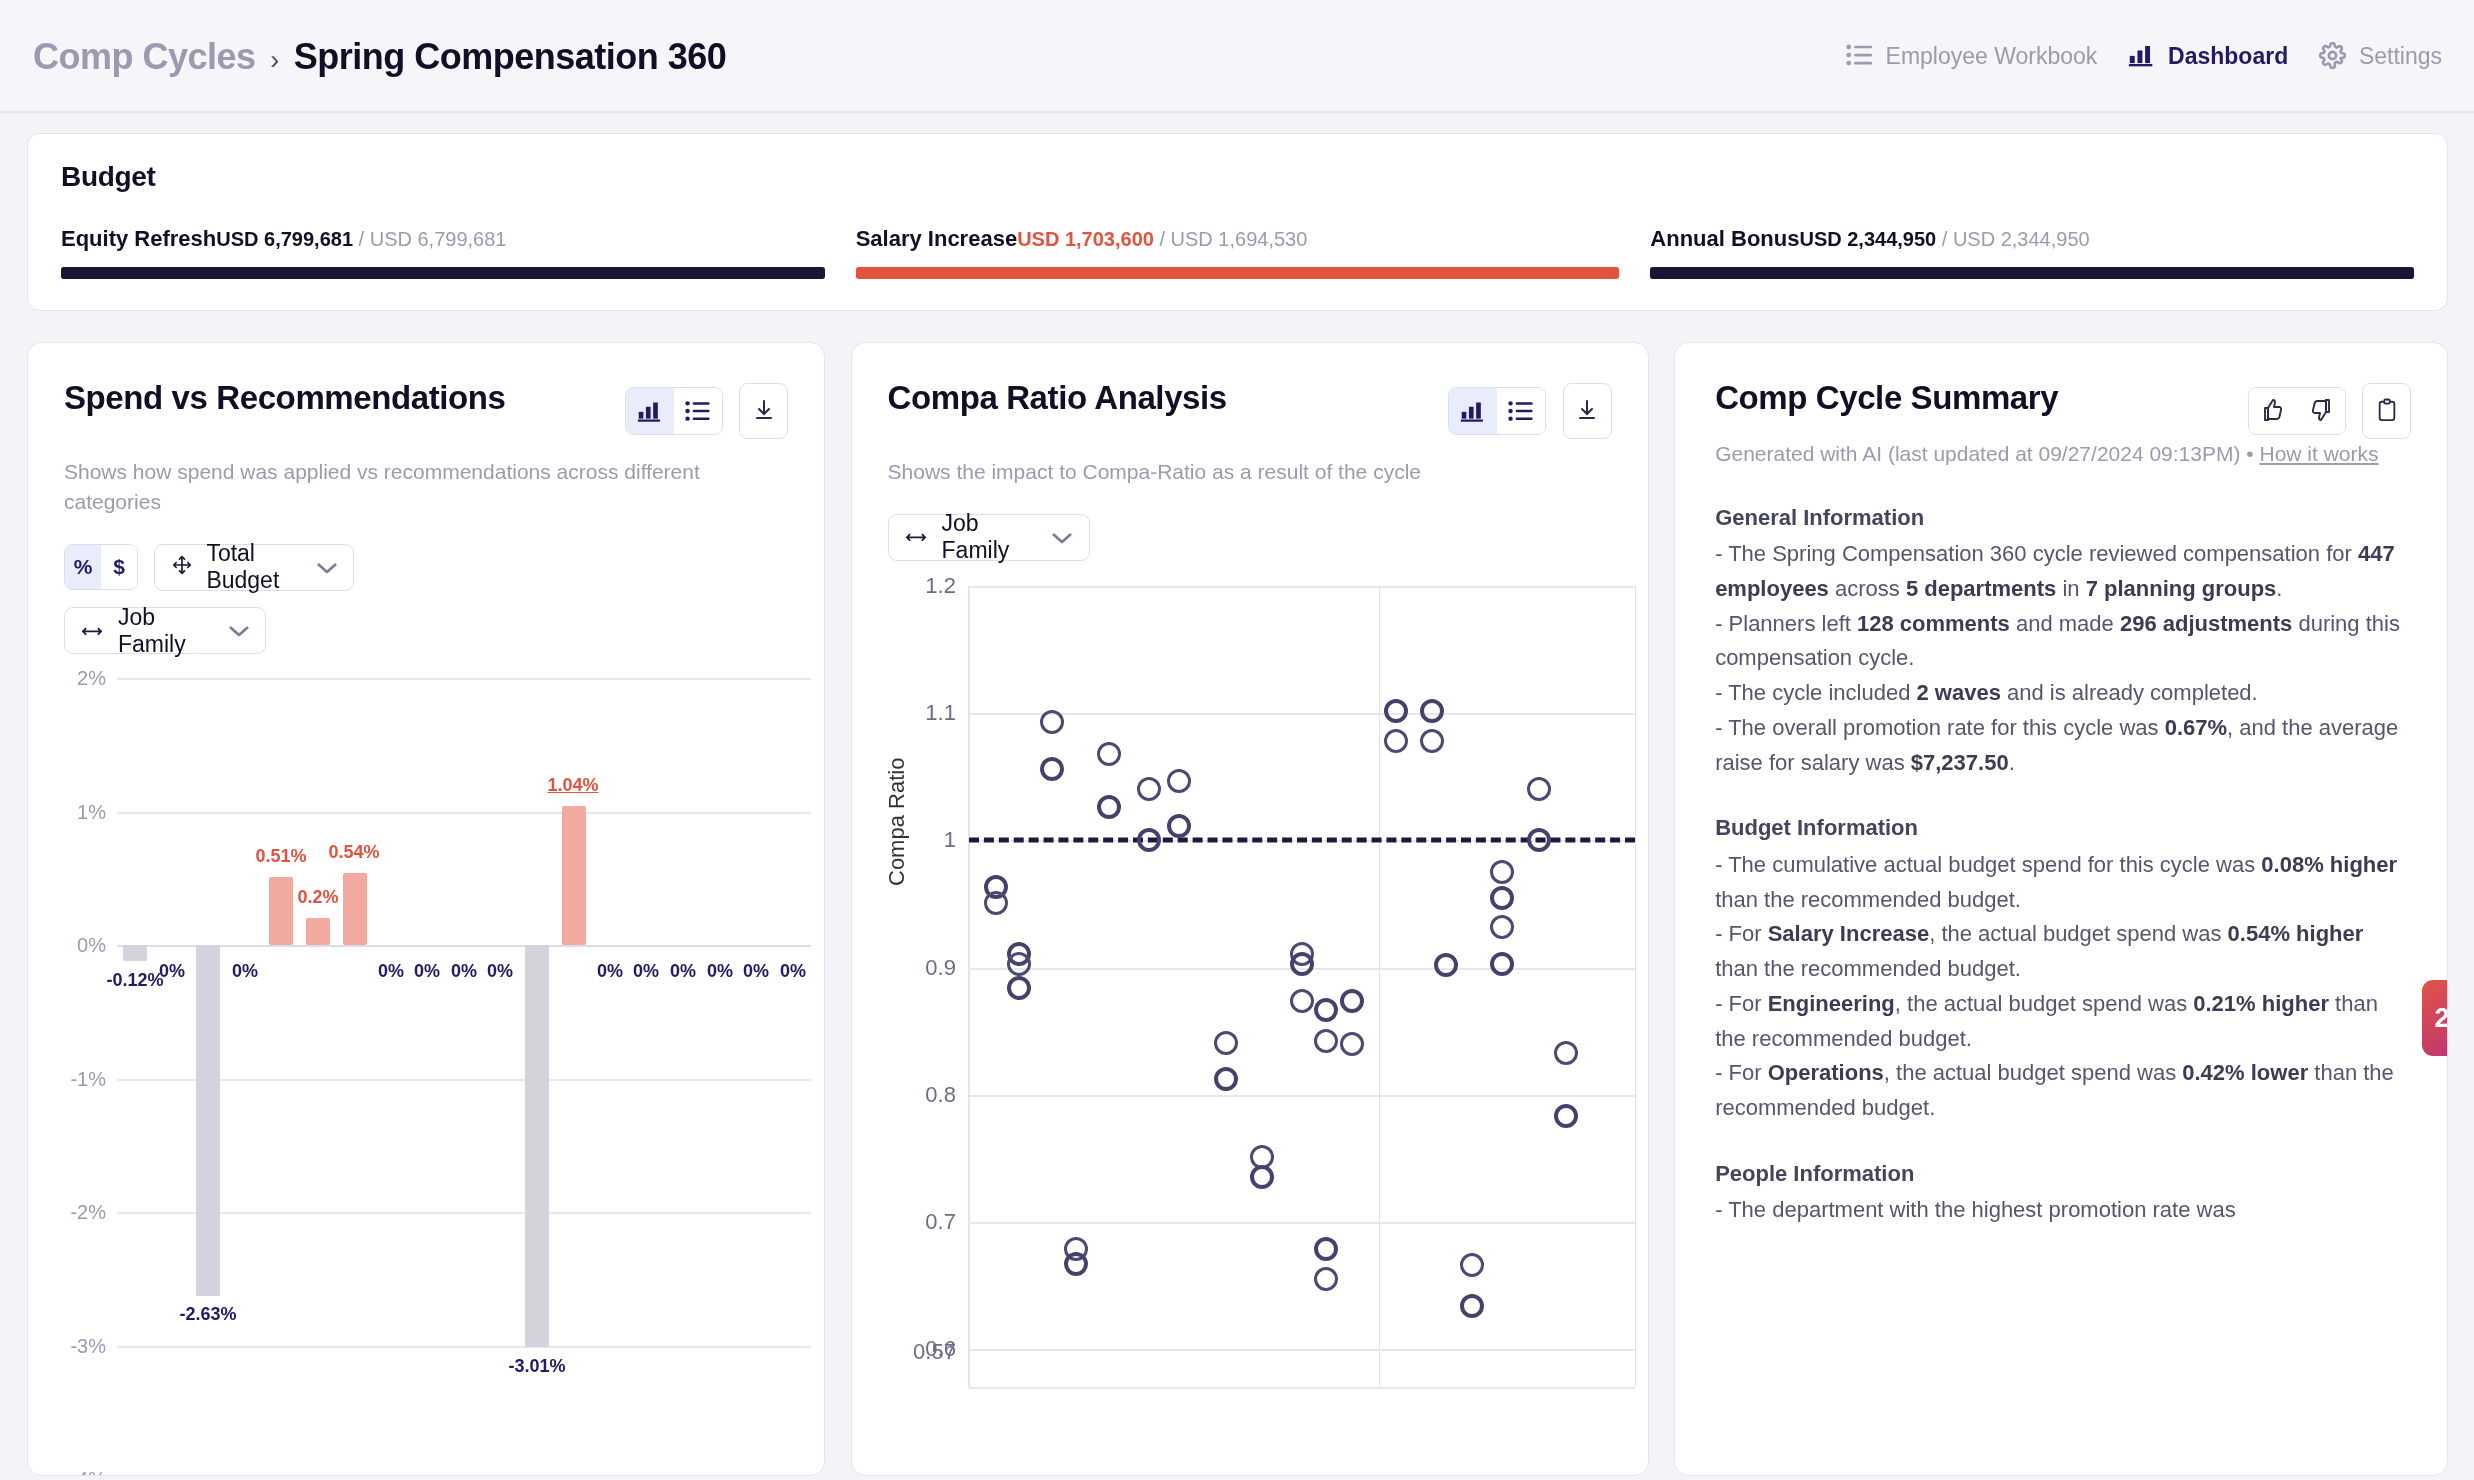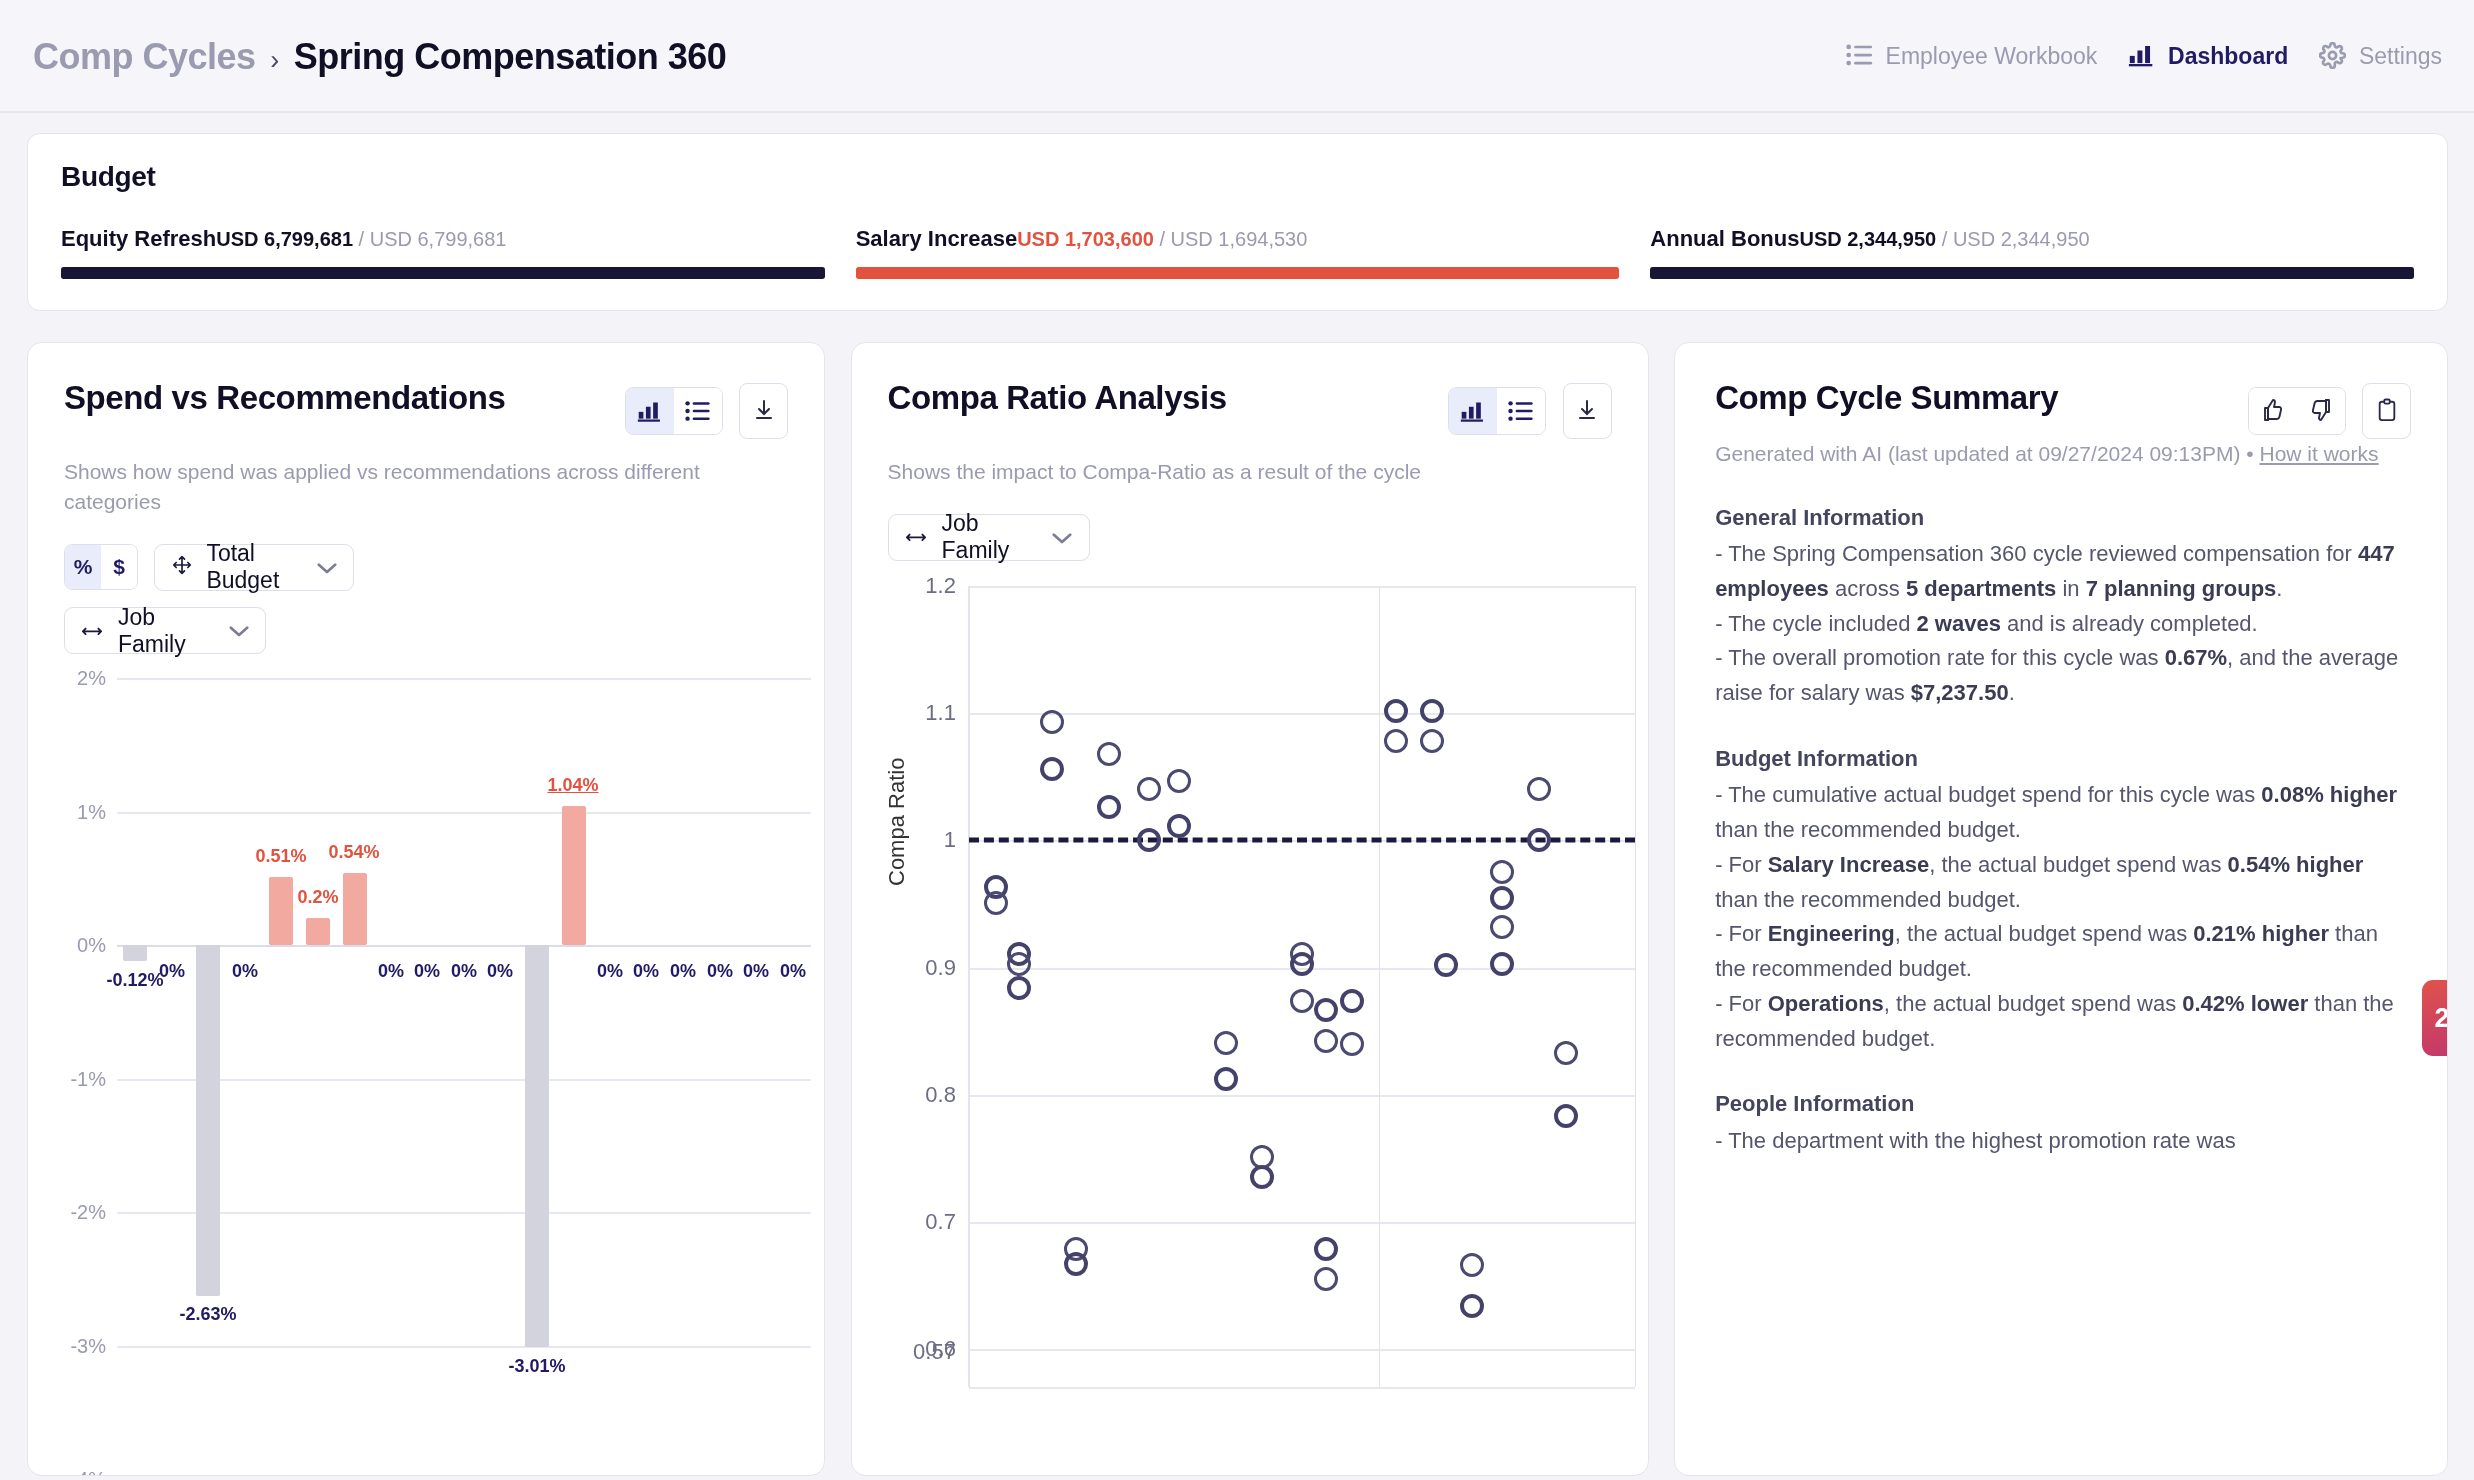--- a/index.html
+++ b/index.html
@@ -496,20 +496,21 @@
     </div>
 
     <div class="sum-meta">
       <span>Generated with AI (last updated at 09/27/2024 09:13PM) • </span><a href="#">How it works</a>
     </div>
 
     <div class="sum-body" id="sumBody">
         <div class="sum-block">
           <span class="sum-h">General Information</span>
           <p>- The Spring Compensation 360 cycle reviewed compensation for <b>447 employees</b> across <b>5 departments</b> in <b>7 planning groups</b>.</p>
+          <p>- Planners left <b>128 comments</b> and made <b>296 adjustments</b> during this compensation cycle.</p>
           <p>- The cycle included <b>2 waves</b> and is already completed.</p>
           <p>- The overall promotion rate for this cycle was <b>0.67%</b>, and the average raise for salary was <b>$7,237.50</b>.</p>
         </div>
         <div class="sum-block">
           <span class="sum-h">Budget Information</span>
           <p>- The cumulative actual budget spend for this cycle was <b>0.08% higher</b> than the recommended budget.</p>
           <p>- For <b>Salary Increase</b>, the actual budget spend was <b>0.54% higher</b> than the recommended budget.</p>
           <p>- For <b>Engineering</b>, the actual budget spend was <b>0.21% higher</b> than the recommended budget.</p>
           <p>- For <b>Operations</b>, the actual budget spend was <b>0.42% lower</b> than the recommended budget.</p>
         </div>

